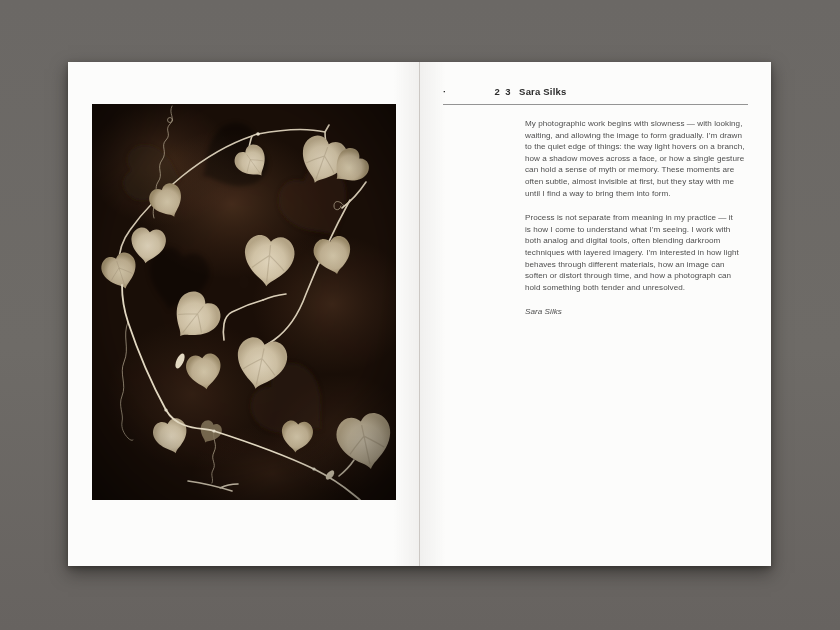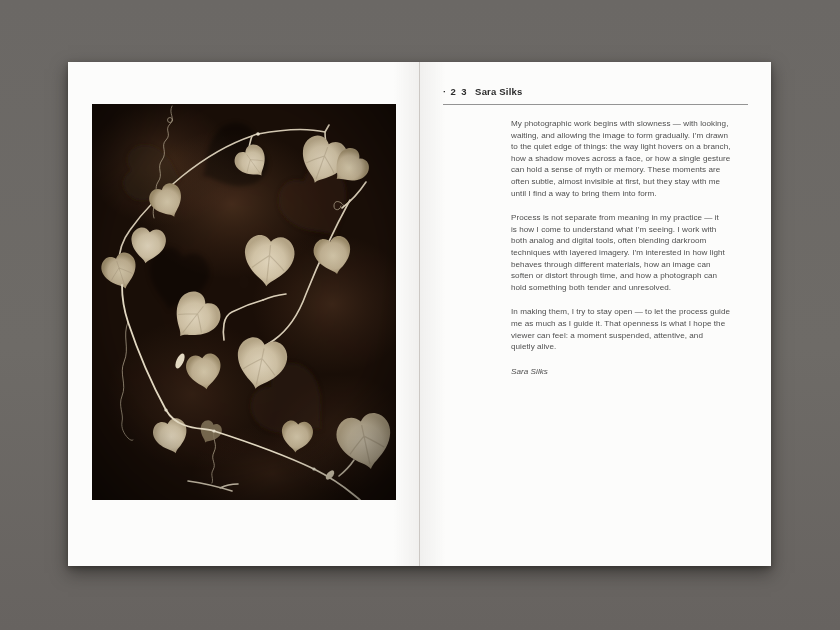--- a/index.html
+++ b/index.html
@@ -67,32 +67,32 @@
     position: absolute;
     left: 23px;
     top: 24px;
     font-size: 9.5px;
     font-weight: 700;
     color: #2c2c2c;
     letter-spacing: 0.2px;
     white-space: nowrap;
   }
   .spread-header .marker { margin-right: 4px; color: #2c2c2c; }
-  .spread-header .page-num { letter-spacing: 1.5px; margin-right: 7px; }
+  .spread-header .page-num { letter-spacing: 1.5px; margin-right: 7px; margin-left: 44px; }
   .header-rule {
     position: absolute;
     left: 23px;
     top: 42px;
     width: 305px;
     height: 1px;
     background: #949494;
   }
   .statement {
     position: absolute;
-    left: 91px;
+    left: 105px;
     top: 56px;
     width: 236px;
     font-size: 8.1px;
     line-height: 11.6px;
     color: #4f4f4f;
     letter-spacing: 0.05px;
   }
   .statement p {
     margin: 0 0 13px 0;
     white-space: pre-line;
@@ -227,24 +227,20 @@
 can hold a sense of myth or memory. These moments are
 often subtle, almost invisible at first, but they stay with me
 until I find a way to bring them into form.</p>
       <p>Process is not separate from meaning in my practice — it
 is how I come to understand what I’m seeing. I work with
 both analog and digital tools, often blending darkroom
 techniques with layered imagery. I’m interested in how light
 behaves through different materials, how an image can
 soften or distort through time, and how a photograph can
 hold something both tender and unresolved.</p>
-      <p>In making them, I try to stay open — to let the process guide
-me as much as I guide it. That openness is what I hope the
-viewer can feel: a moment suspended, attentive, and
-quietly alive.</p>
       <div class="signature">Sara Silks</div>
     </div>
   </div>
 
   <div class="gutter-shade-left"></div>
   <div class="gutter-shade-right"></div>
   <div class="gutter-line"></div>
 </div>
 
 </body></html>

